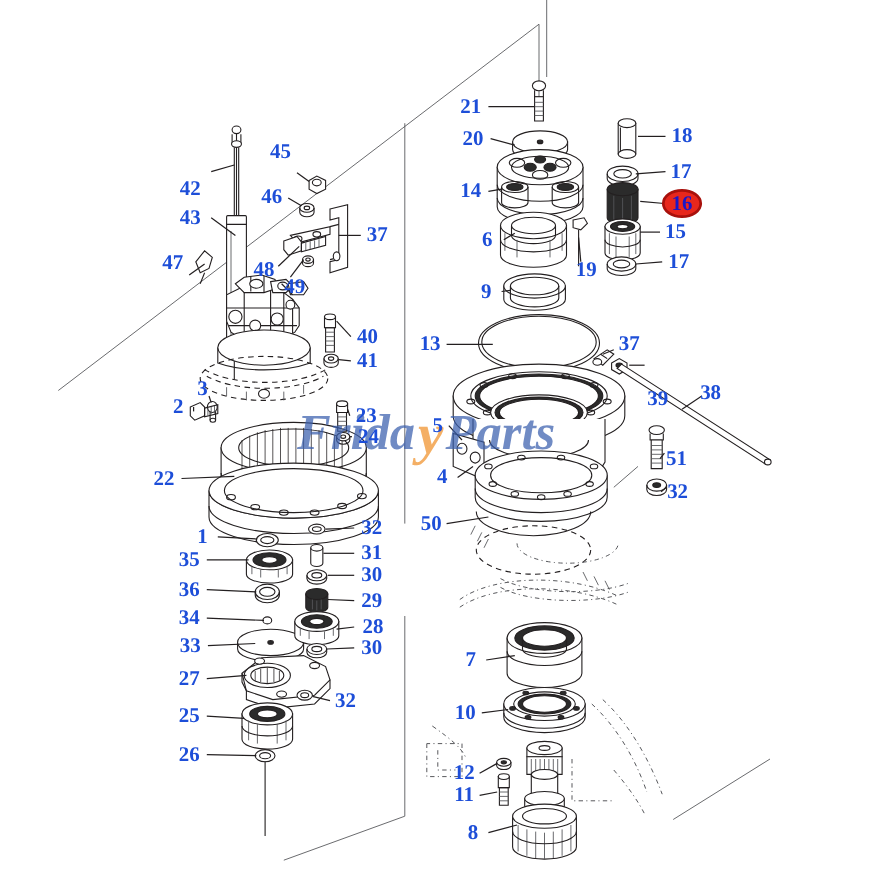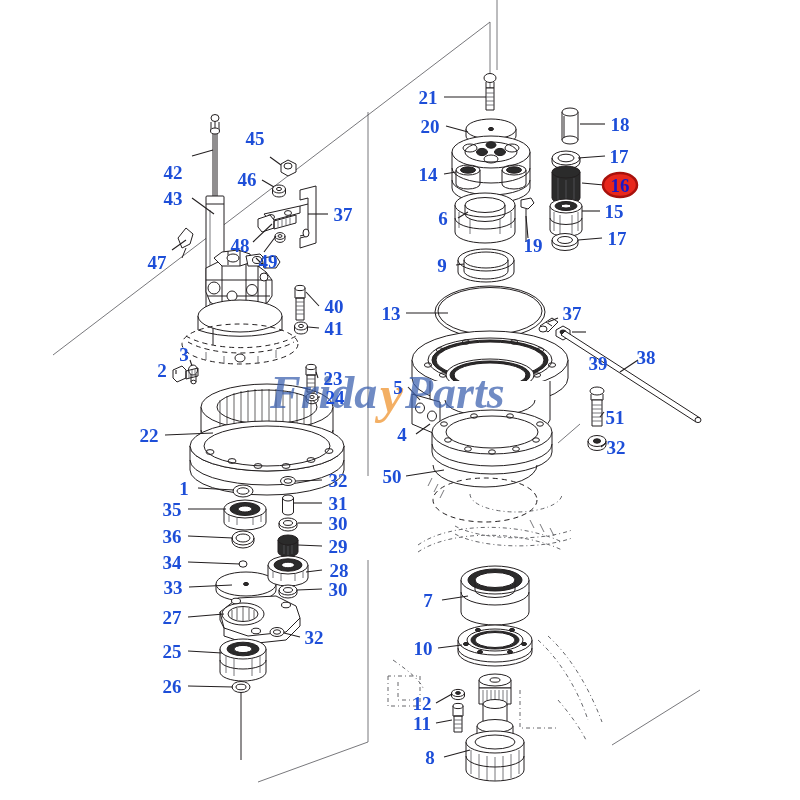--- a/index.html
+++ b/index.html
@@ -665,21 +665,21 @@
       <div class="callout" style="left: 572px; top: 313px;">37</div>
       <div class="callout" style="left: 646px; top: 357px;">38</div>
       <div class="callout" style="left: 598px; top: 330px; margin-top: 33px;">39</div>
       <div class="callout" style="left: 334px; top: 306px;">40</div>
       <div class="callout" style="left: 334px; top: 328px;">41</div>
       <div class="callout" style="left: 173px; top: 172px;">42</div>
       <div class="callout" style="left: 173px; top: 198px;">43</div>
       <div class="callout" style="left: 343px; top: 214px;">37</div>
       <div class="callout" style="left: 255px; top: 138px;">45</div>
       <div class="callout" style="left: 247px; top: 179px;">46</div>
-      <div class="callout" style="left: 157px; top: 262px;">47</div>
+      <div class="callout" style="left: 157px; top: 239px;">47</div>
       <div class="callout" style="left: 240px; top: 245px;">48</div>
       <div class="callout" style="left: 268px; top: 261px;">49</div>
       <div class="callout" style="left: 392px; top: 476px; text-align: right;">50</div>
       <div class="callout" style="left: 615px; top: 417px;">51</div>
       <div class="callout" style="left: 616px; top: 447px;">32</div>
     </div>
 
 </div>
 
 </body></html>

